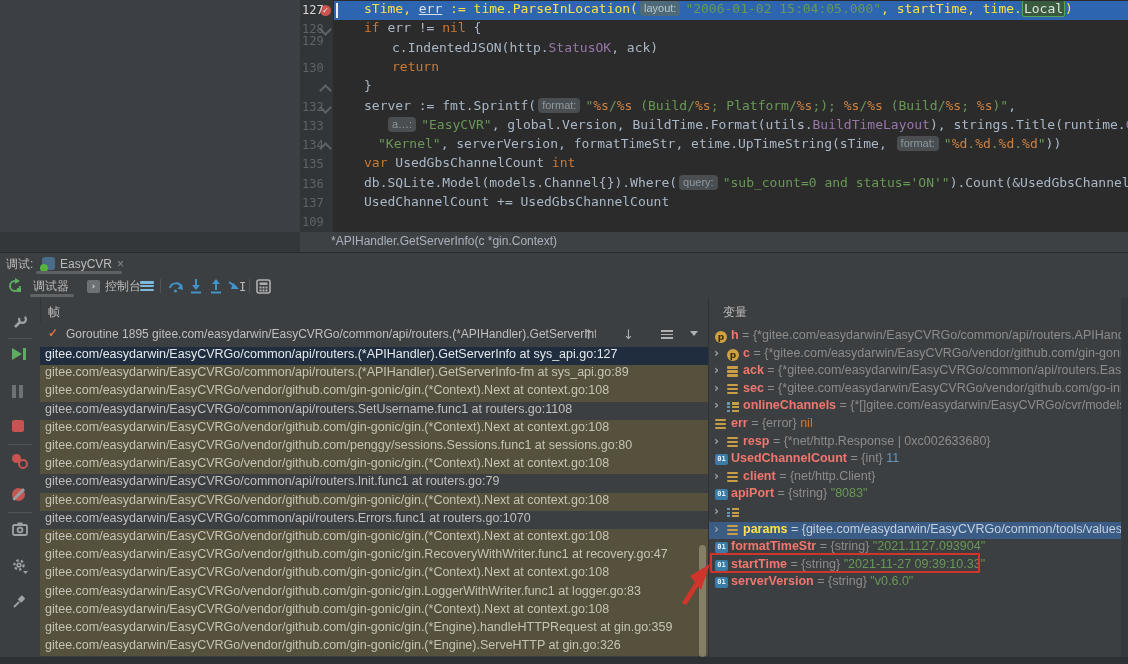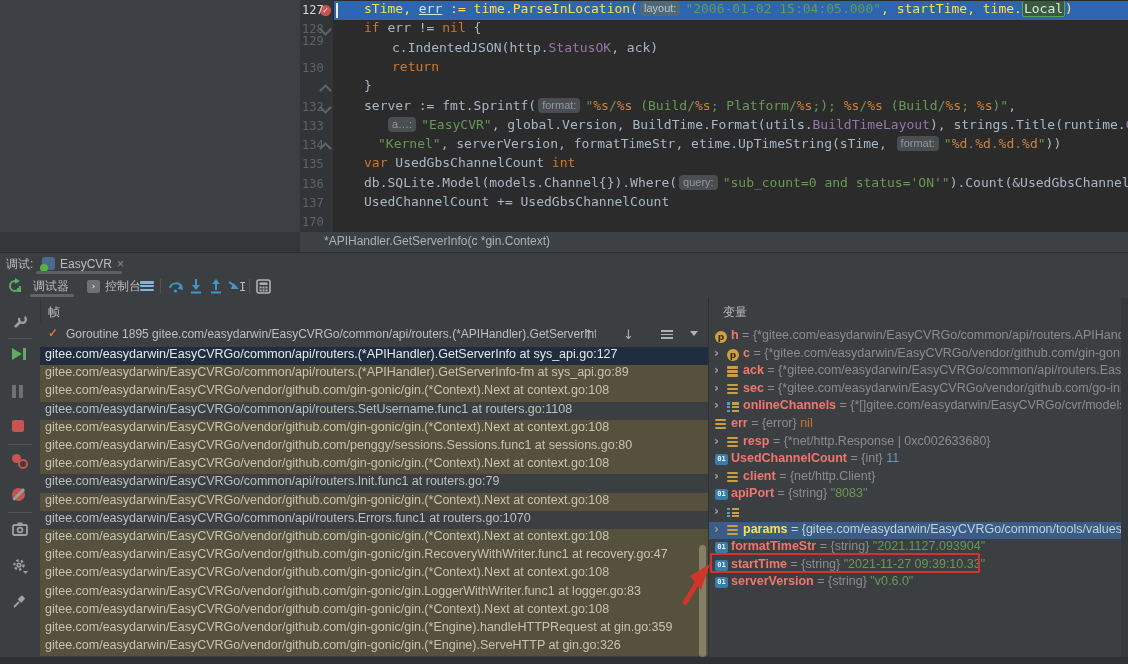--- a/index.html
+++ b/index.html
@@ -23,21 +23,21 @@
   .tk-kw{color:#CC7832}.tk-str{color:#699856}.tk-fmt{color:#CC8242}
   .tk-it{color:#9876AA;}
   .tk-u{color:#A9B7C6;text-decoration:underline}.cline.current .tk-u{color:#D9E2EA}
   .tk-box{color:#DDE6DD;background:#3A5A40;border:1px solid #57A559;border-radius:2px;padding:0 1px;}
   .tk-chip{display:inline-block;background:#4A4E50;color:#8E989F;border-radius:4px;
            font:11px "Liberation Sans",sans-serif;line-height:13px;padding:1px 4px;margin:0 5px 0 2px;vertical-align:1px;}
   .cline.current .tk-chip{background:#4E6A78;color:#B9C6CC;}
   
   .breadcrumb{position:absolute;left:0;top:232px;width:1128px;height:20px;background:#3E4144;border-bottom:1px solid #2B2B2B;}
   .breadcrumb .leftpad{position:absolute;left:0;top:0;width:300px;height:20px;background:#34373A;}
-  .breadcrumb .txt{position:absolute;left:324px;top:2px;font:12px "Liberation Sans",sans-serif;color:#A9B2BA;}
+  .breadcrumb .txt{position:absolute;left:331px;top:2px;font:12px "Liberation Sans",sans-serif;color:#A9B2BA;}
   
   .dbg-header{position:absolute;left:0;top:253px;width:1128px;height:21px;background:#3C3F41;}
   .dbg-label{position:absolute;left:6px;top:3px;font:12px "Liberation Sans",sans-serif;color:#BBBBBB;}
   .dbg-tab{position:absolute;left:36px;top:0;height:21px;display:flex;align-items:center;gap:5px;padding:0 6px;}
   .dbg-tab .lbl{font:12px "Liberation Sans",sans-serif;color:#BBBBBB;}
   .dbg-tab .x{color:#8A8D8F;font:12px "Liberation Sans",sans-serif;}
   .tab-underline{position:absolute;left:36px;top:271px;width:86px;height:3px;background:#5E6163;border-radius:2px;}
   .runcfg-icon{width:13px;height:13px;border-radius:3px;background:#4A6B8A;position:relative;}
   .runcfg-icon::after{content:"";position:absolute;left:-2px;bottom:-2px;width:8px;height:8px;border-radius:50%;background:#57B33F;}
   
@@ -118,21 +118,21 @@
       <span class="fold close" style="top: 86.2px;"></span>
       <div class="gnum" style="top: 78.2px; margin-left: 36px;">131</div>
       <span class="fold open" style="top: 102.5px;"></span>
       <div class="gnum" style="top: 97.5px;">132</div>
       <div class="gnum" style="top: 116.8px;">133</div>
       <span class="fold close" style="top: 144.1px;"></span>
       <div class="gnum" style="top: 136.1px;">134</div>
       <div class="gnum" style="top: 155.4px;">135</div>
       <div class="gnum" style="top: 174.7px;">136</div>
       <div class="gnum" style="top: 194px;">137</div>
-      <div class="gnum" style="top: 213.3px;">170</div>
+      <div class="gnum" style="top: 213.3px;">109</div>
     </div>
   <div class="code" id="code">
       <div class="cline current" style="top: 1px; padding-left: 30px;"><span class="caret"></span><span class="tk-pl">sTime, </span><span class="tk-u">err</span><span class="tk-pl"> := time.ParseInLocation(</span><span class="tk-chip">layout:</span><span class="tk-str">"2006-01-02 15:04:05.000"</span><span class="tk-pl">, startTime, time.</span><span class="tk-box">Local</span><span class="tk-pl">)</span></div>
       <div class="cline" style="top: 20.3px; padding-left: 30px;"><span class="tk-kw">if</span><span class="tk-pl"> err != </span><span class="tk-kw">nil</span><span class="tk-pl"> {</span></div>
       <div class="cline" style="top: 39.6px; padding-left: 58px;"><span class="tk-pl">c.IndentedJSON(http.</span><span class="tk-it">StatusOK</span><span class="tk-pl">, ack)</span></div>
       <div class="cline" style="top: 58.9px; padding-left: 58px;"><span class="tk-kw">return</span></div>
       <div class="cline" style="top: 78.2px; padding-left: 30px;"><span class="tk-pl">}</span></div>
       <div class="cline" style="top: 97.5px; padding-left: 30px;"><span class="tk-pl">server := fmt.Sprintf(</span><span class="tk-chip">format:</span><span class="tk-str">"</span><span class="tk-fmt">%s</span><span class="tk-str">/</span><span class="tk-fmt">%s</span><span class="tk-str"> (Build/</span><span class="tk-fmt">%s</span><span class="tk-str">; Platform/</span><span class="tk-fmt">%s</span><span class="tk-str">;); </span><span class="tk-fmt">%s</span><span class="tk-str">/</span><span class="tk-fmt">%s</span><span class="tk-str"> (Build/</span><span class="tk-fmt">%s</span><span class="tk-str">; </span><span class="tk-fmt">%s</span><span class="tk-str">)"</span><span class="tk-pl">,</span></div>
       <div class="cline" style="top: 116.8px; padding-left: 52px;"><span class="tk-chip">a…:</span><span class="tk-str">"EasyCVR"</span><span class="tk-pl">, global.Version, BuildTime.Format(utils.</span><span class="tk-it">BuildTimeLayout</span><span class="tk-pl">), strings.Title(runtime.</span><span class="tk-it">GOOS</span></div>
       <div class="cline" style="top: 136.1px; padding-left: 44px;"><span class="tk-str">"Kernel"</span><span class="tk-pl">, serverVersion, formatTimeStr, etime.UpTimeString(sTime, </span><span class="tk-chip">format:</span><span class="tk-str">"</span><span class="tk-fmt">%d</span><span class="tk-str">.</span><span class="tk-fmt">%d</span><span class="tk-str">.</span><span class="tk-fmt">%d</span><span class="tk-str">.</span><span class="tk-fmt">%d</span><span class="tk-str">"</span><span class="tk-pl">))</span></div>

